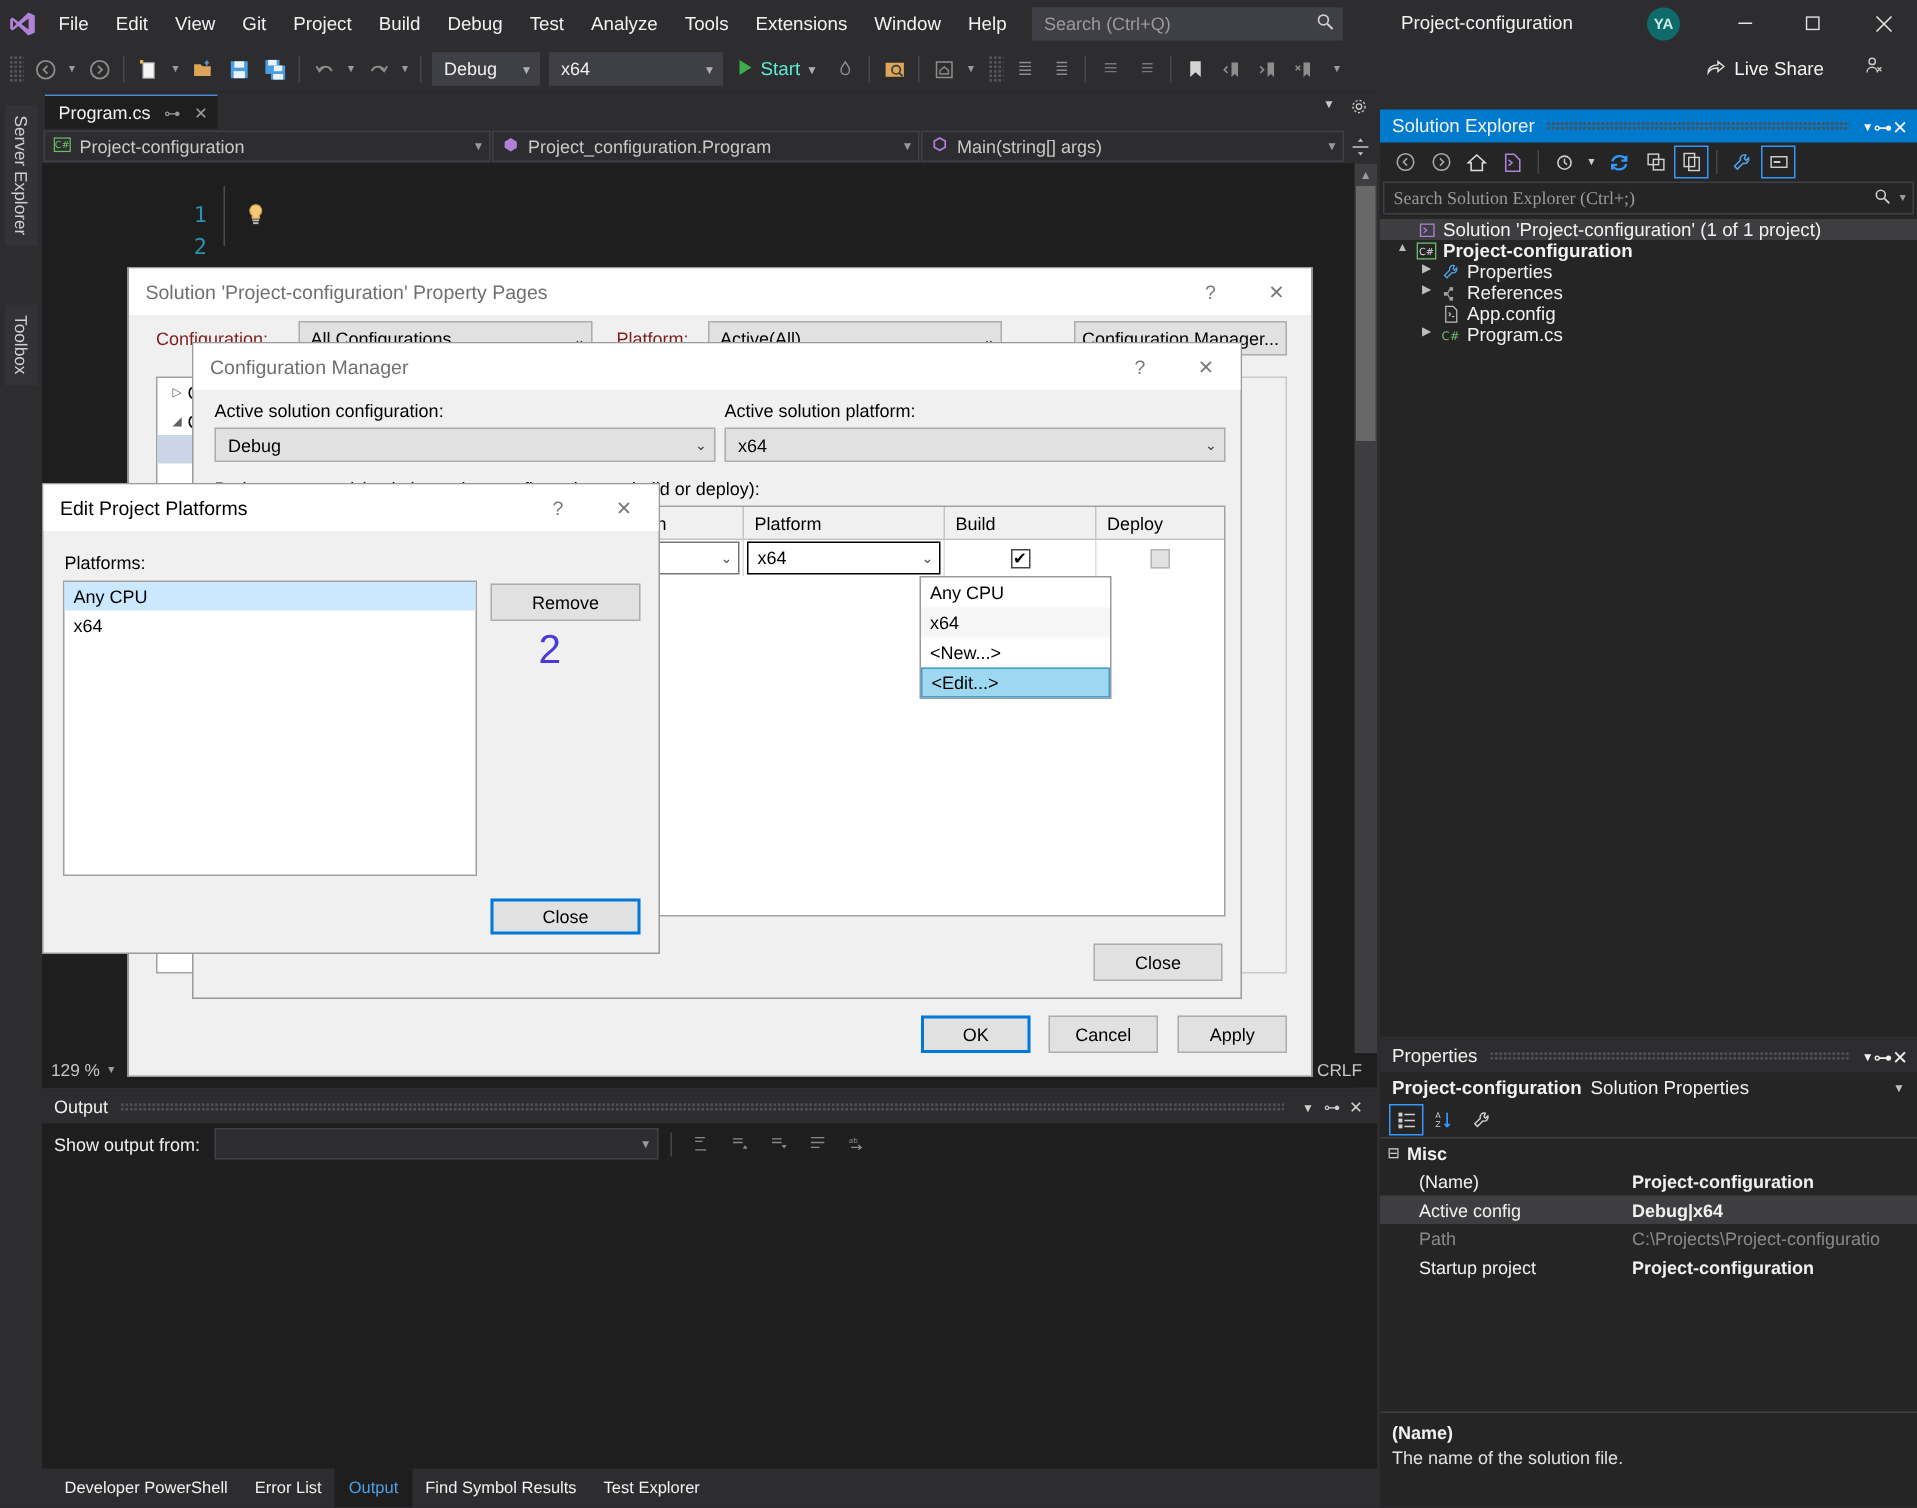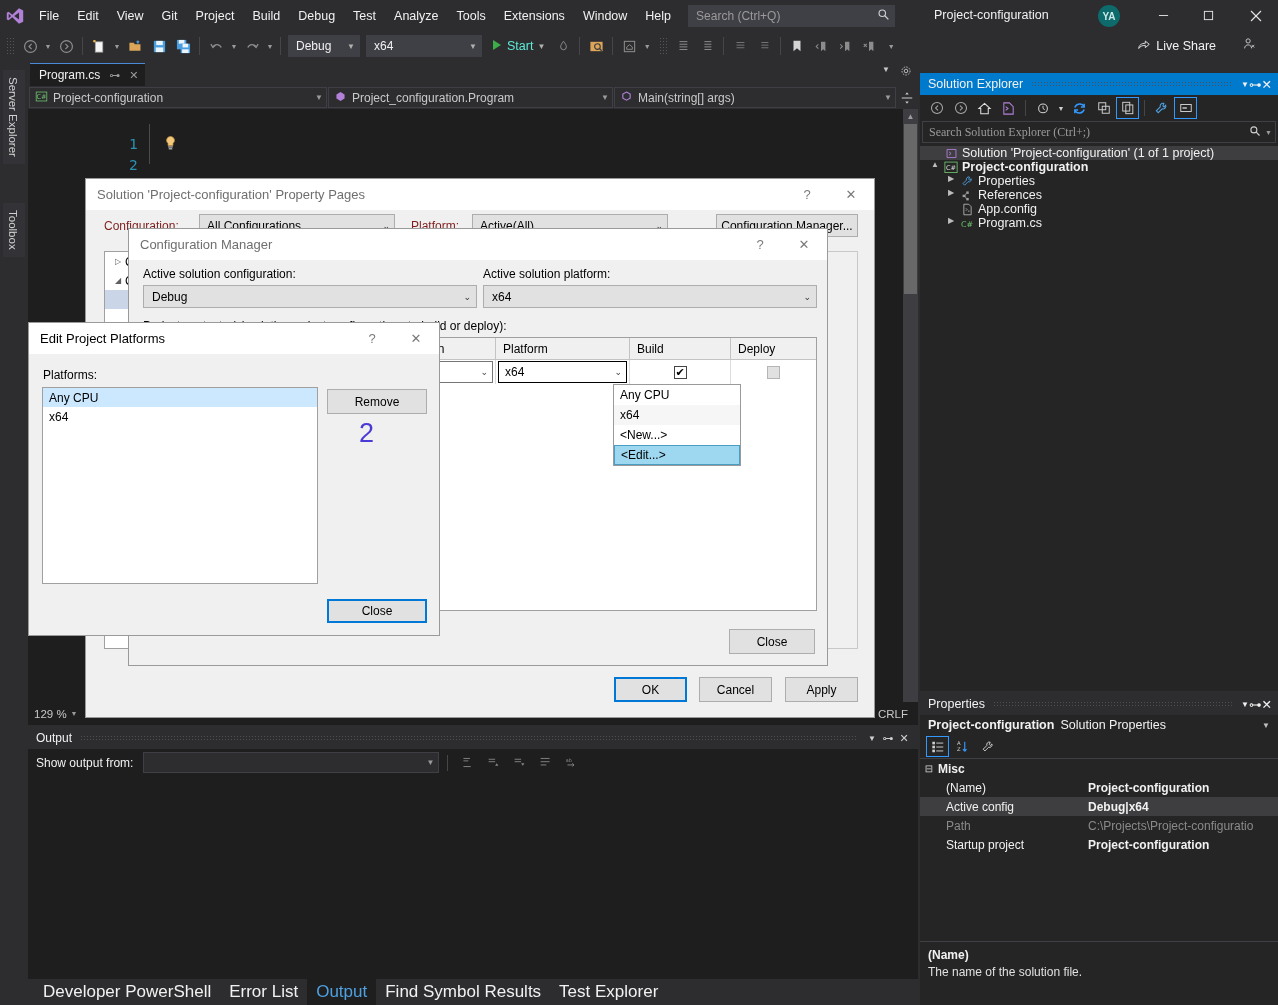--- a/index.html
+++ b/index.html
@@ -170,21 +170,21 @@
   .out-combo .oa { margin-left: auto; color: #9a9a9a; font-size: 8px; }
   .out-ico { width: 22px; height: 22px; display: flex; align-items: center; justify-content: center;
     color: #8a8a8a; font-size: 12px; }
   .out-body { position: absolute; left: 0; top: 49px; width: 890px; height: 203px; background: #1e1e1e; }
 
   
   .bottom-tabs {
     position: absolute; left: 28px; top: 979px; width: 890px; height: 26px;
     background: #2d2d30; display: flex; align-items: stretch; padding-left: 6px;
   }
-  .btab { padding: 0 9px; display: flex; align-items: center; font-size: 17px; color: #f1f1f1; }
+  .btab { padding: 0 9px; display: flex; align-items: center; font-size: 11px; color: #f1f1f1; }
   .btab.active { background: #1e1e1e; color: #4ea0e0; }
 
   
   .se {
     position: absolute; left: 920px; top: 73px; width: 358px; height: 618px;
     background: #252526;
   }
   .tool-title {
     height: 22px; background: #2d2d30; display: flex; align-items: center;
     padding: 0 6px 0 8px; color: #f1f1f1; font-size: 12.5px;

